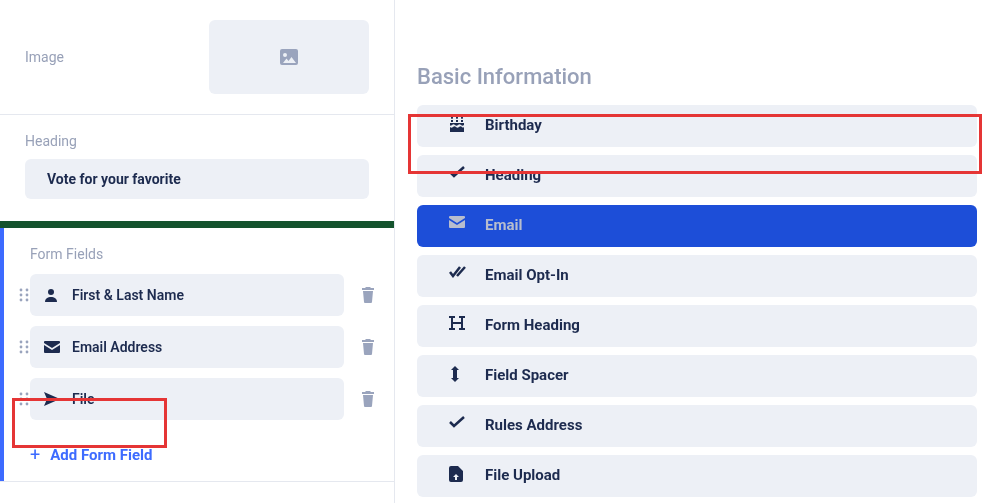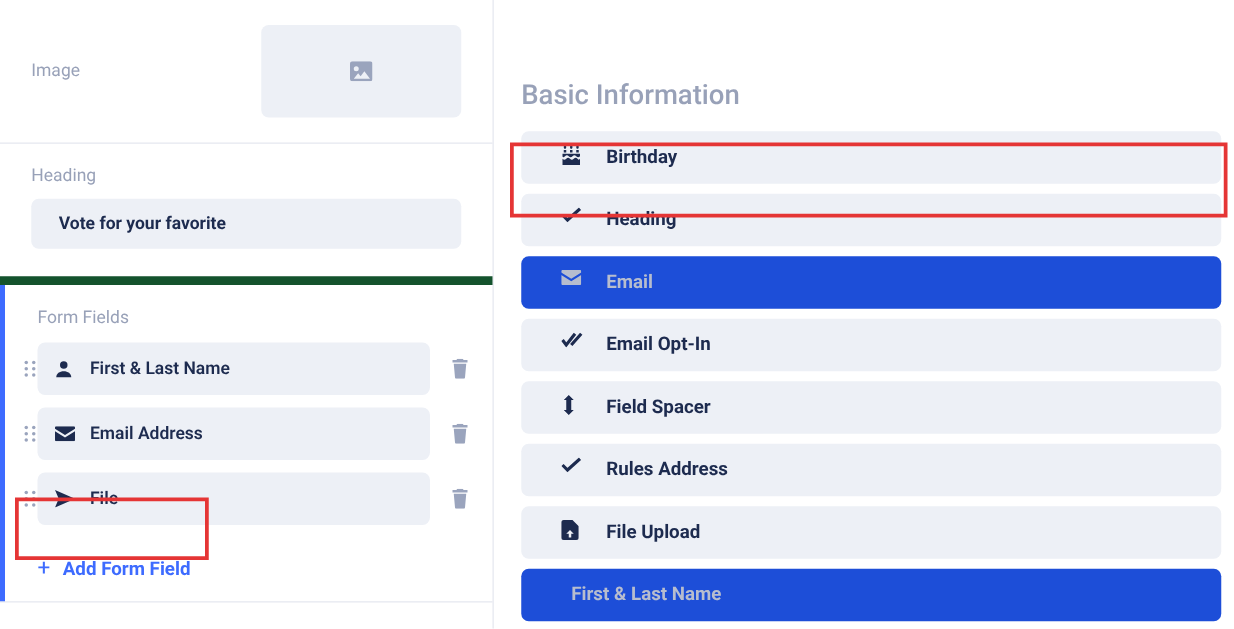--- a/index.html
+++ b/index.html
@@ -340,20 +340,28 @@
 
     <div class="type-item">
       <span class="type-icon">
         <svg width="18" height="12" viewBox="0 0 18 12" fill="none" stroke="currentColor" stroke-width="2.5">
             <path d="M1 6l3 4 7-9M8 10l8-9"></path>
           </svg>
       </span>
       <span class="type-label">Email Opt-In</span>
     </div>
 
+    <div class="type-item">
+      <span class="type-icon">
+        <svg width="16" height="14" viewBox="0 0 16 14" fill="currentColor">
+            <path d="M0 0h6v2H4v4h8V2h-2V0h6v2h-2v10h2v2h-6v-2h2V8H4v4h2v2H0v-2h2V2H0V0z"></path>
+          </svg>
+      </span>
+      <span class="type-label">Form Heading</span>
+    </div>
 
     <div class="type-item">
       <span class="type-icon">
         <svg width="12" height="16" viewBox="0 0 12 16" fill="currentColor">
             <path d="M6 0l4 4H8v8h2l-4 4-4-4h2V4H2l4-4z"></path>
           </svg>
       </span>
       <span class="type-label">Field Spacer</span>
     </div>
 

